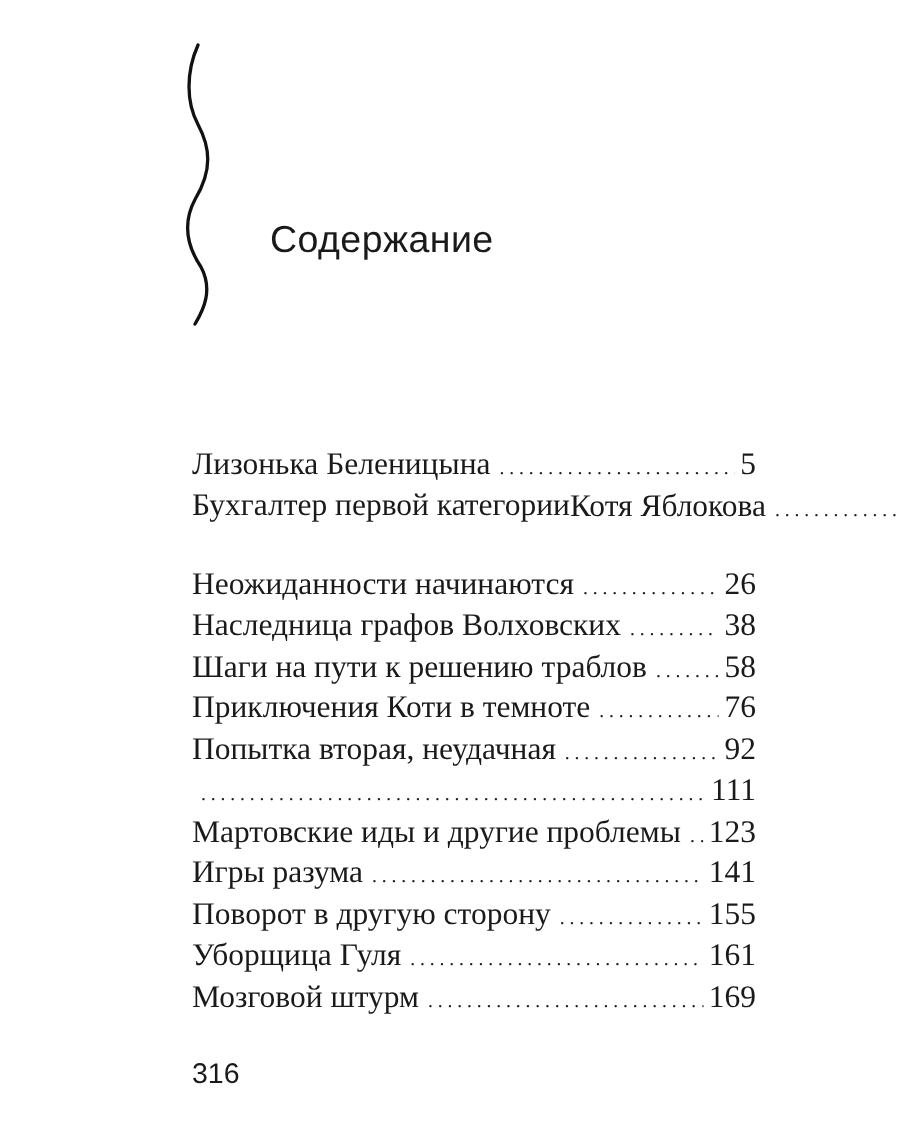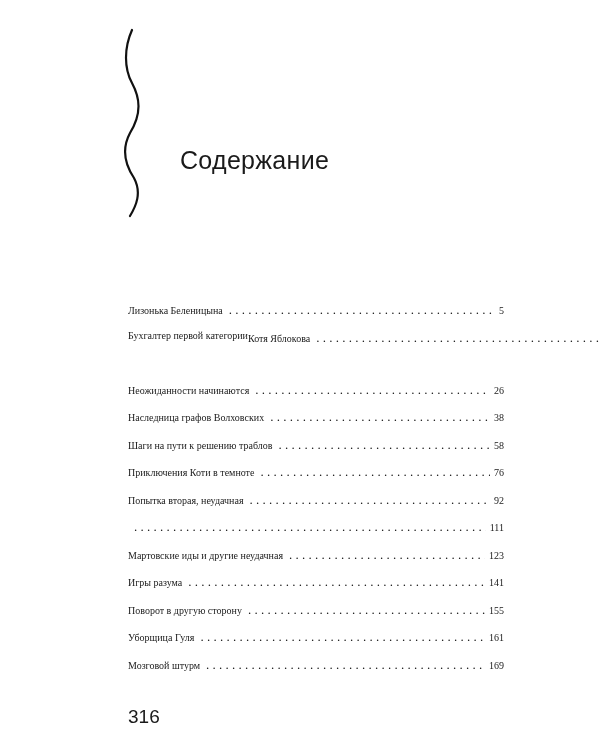--- a/index.html
+++ b/index.html
@@ -1,19 +1,19 @@
 <!DOCTYPE html>
 <html><head>
   <meta charset="utf-8">
   <style>
     html, body { margin: 0; padding: 0; background: #ffffff; }
     body { width: 600px; height: 750px; position: relative; overflow: hidden; color: #1a1a1a; }
     .wave { position: absolute; left: 118px; top: 28px; width: 40px; height: 190px; }
     .title { position: absolute; left: 180px; top: 146px; font-family: "Liberation Sans", sans-serif; font-size: 25px; font-weight: normal; letter-spacing: 0.3px; color: #1a1a1a; }
-    .toc { position: absolute; left: 128px; top: 296px; width: 376px; font-family: "Liberation Serif", serif; font-size: 10px; }
+    .toc { position: absolute; left: 128px; top: 296px; width: 376px; font-family: "Liberation Serif", serif; font-size: 21px; }
     .entry { display: flex; align-items: baseline; height: 27.5px; line-height: 27.5px; }
     .entry.two { height: 52px; flex-direction: row; align-items: stretch; }
     .entry.two .line1 { height: 24.5px; line-height: 24.5px; }
     .entry.two .row { display: flex; align-items: baseline; height: 27.5px; line-height: 27.5px; }
     .label { white-space: nowrap; }
     .dots { flex: 1; overflow: hidden; white-space: nowrap; margin: 0 4px 0 6px; letter-spacing: 3.2px; font-size: 13px; }
     .dots::before { content: ". . . . . . . . . . . . . . . . . . . . . . . . . . . . . . . . . . . . . . . . . . . . . . . . . . . . . . . . . . . . . . . . . . . ."; letter-spacing: 0; word-spacing: 0px; }
     .page { white-space: nowrap; text-align: right; }
     .pagenum { position: absolute; left: 128px; top: 706px; font-family: "Liberation Sans", sans-serif; font-size: 19px; color: #1a1a1a; }
   </style>
@@ -63,21 +63,21 @@
   <div class="entry">
     <span class="label">Попытка вторая, неудачная</span>
     <span class="dots"></span>
     <span class="page">92</span>
   </div>
   <div class="entry">
     <span class="dots"></span>
     <span class="page">111</span>
   </div>
   <div class="entry">
-    <span class="label">Мартовские иды и другие неудачная</span>
+    <span class="label">Мартовские иды и другие проблемы</span>
     <span class="dots"></span>
     <span class="page">123</span>
   </div>
   <div class="entry">
     <span class="label">Игры разума</span>
     <span class="dots"></span>
     <span class="page">141</span>
   </div>
   <div class="entry">
     <span class="label">Поворот в другую сторону</span>

